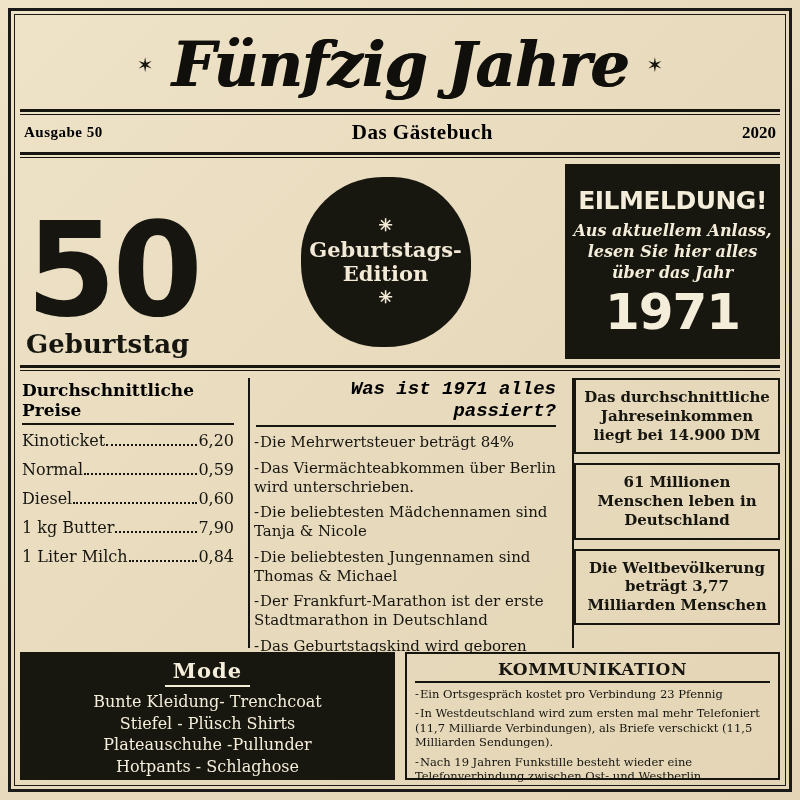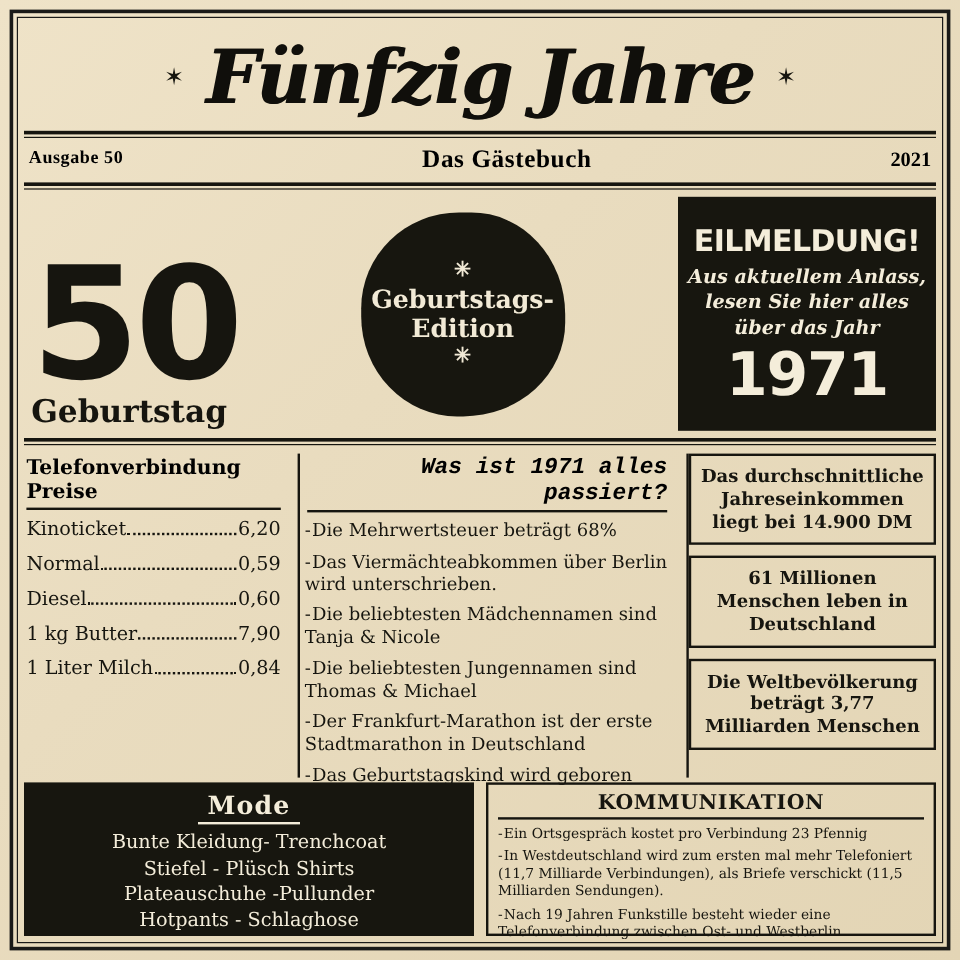--- a/index.html
+++ b/index.html
@@ -350,21 +350,21 @@
       <span class="star">✶</span>
       <span class="masthead-title">Fünfzig Jahre</span>
       <span class="star">✶</span>
     </div>
     <div class="rule-thick"></div>
     <div class="rule-thin"></div>
 
     <div class="subbar">
       <span class="issue">Ausgabe 50</span>
       <span class="name">Das Gästebuch</span>
-      <span class="year">2021</span>
+      <span class="year">2020</span>
     </div>
     <div class="rule-thick"></div>
     <div class="rule-thin"></div>
 
     <div class="hero">
       <div class="hero-left">
         <div class="big-50">50</div>
         <div class="big-50-sub">Geburtstag</div>
       </div>
 
@@ -387,21 +387,21 @@
         <div class="eil-year">1971</div>
       </div>
     </div>
 
     <div class="rule-thick"></div>
     <div class="rule-thin"></div>
 
     <div class="mid">
 
       <div class="col-prices">
-        <div class="prices-title">Telefonverbindung Preise</div>
+        <div class="prices-title">Durchschnittliche Preise</div>
 
         <div class="price-row">
           <span>Kinoticket</span>
           <span class="price-dots"></span>
           <span>6,20</span>
         </div>
         <div class="price-row">
           <span>Normal</span>
           <span class="price-dots"></span>
           <span>0,59</span>
@@ -418,21 +418,21 @@
         </div>
         <div class="price-row">
           <span>1 Liter Milch</span>
           <span class="price-dots"></span>
           <span>0,84</span>
         </div>
       </div>
 
       <div class="col-events vrule">
         <div class="events-title">Was ist 1971 alles passiert?</div>
-        <div class="event-item">Die Mehrwertsteuer beträgt 68%</div>
+        <div class="event-item">Die Mehrwertsteuer beträgt 84%</div>
         <div class="event-item">Das Viermächteabkommen über Berlin wird unterschrieben.</div>
         <div class="event-item">Die beliebtesten Mädchennamen sind Tanja &amp; Nicole</div>
         <div class="event-item">Die beliebtesten Jungennamen sind Thomas &amp; Michael</div>
         <div class="event-item">Der Frankfurt-Marathon ist der erste Stadtmarathon in Deutschland</div>
         <div class="event-item">Das Geburtstagskind wird geboren</div>
       </div>
 
       <div class="col-facts vrule">
         <div class="fact-box">Das durchschnittliche Jahreseinkommen liegt bei 14.900 DM</div>
         <div class="fact-box">61 Millionen Menschen leben in Deutschland</div>

